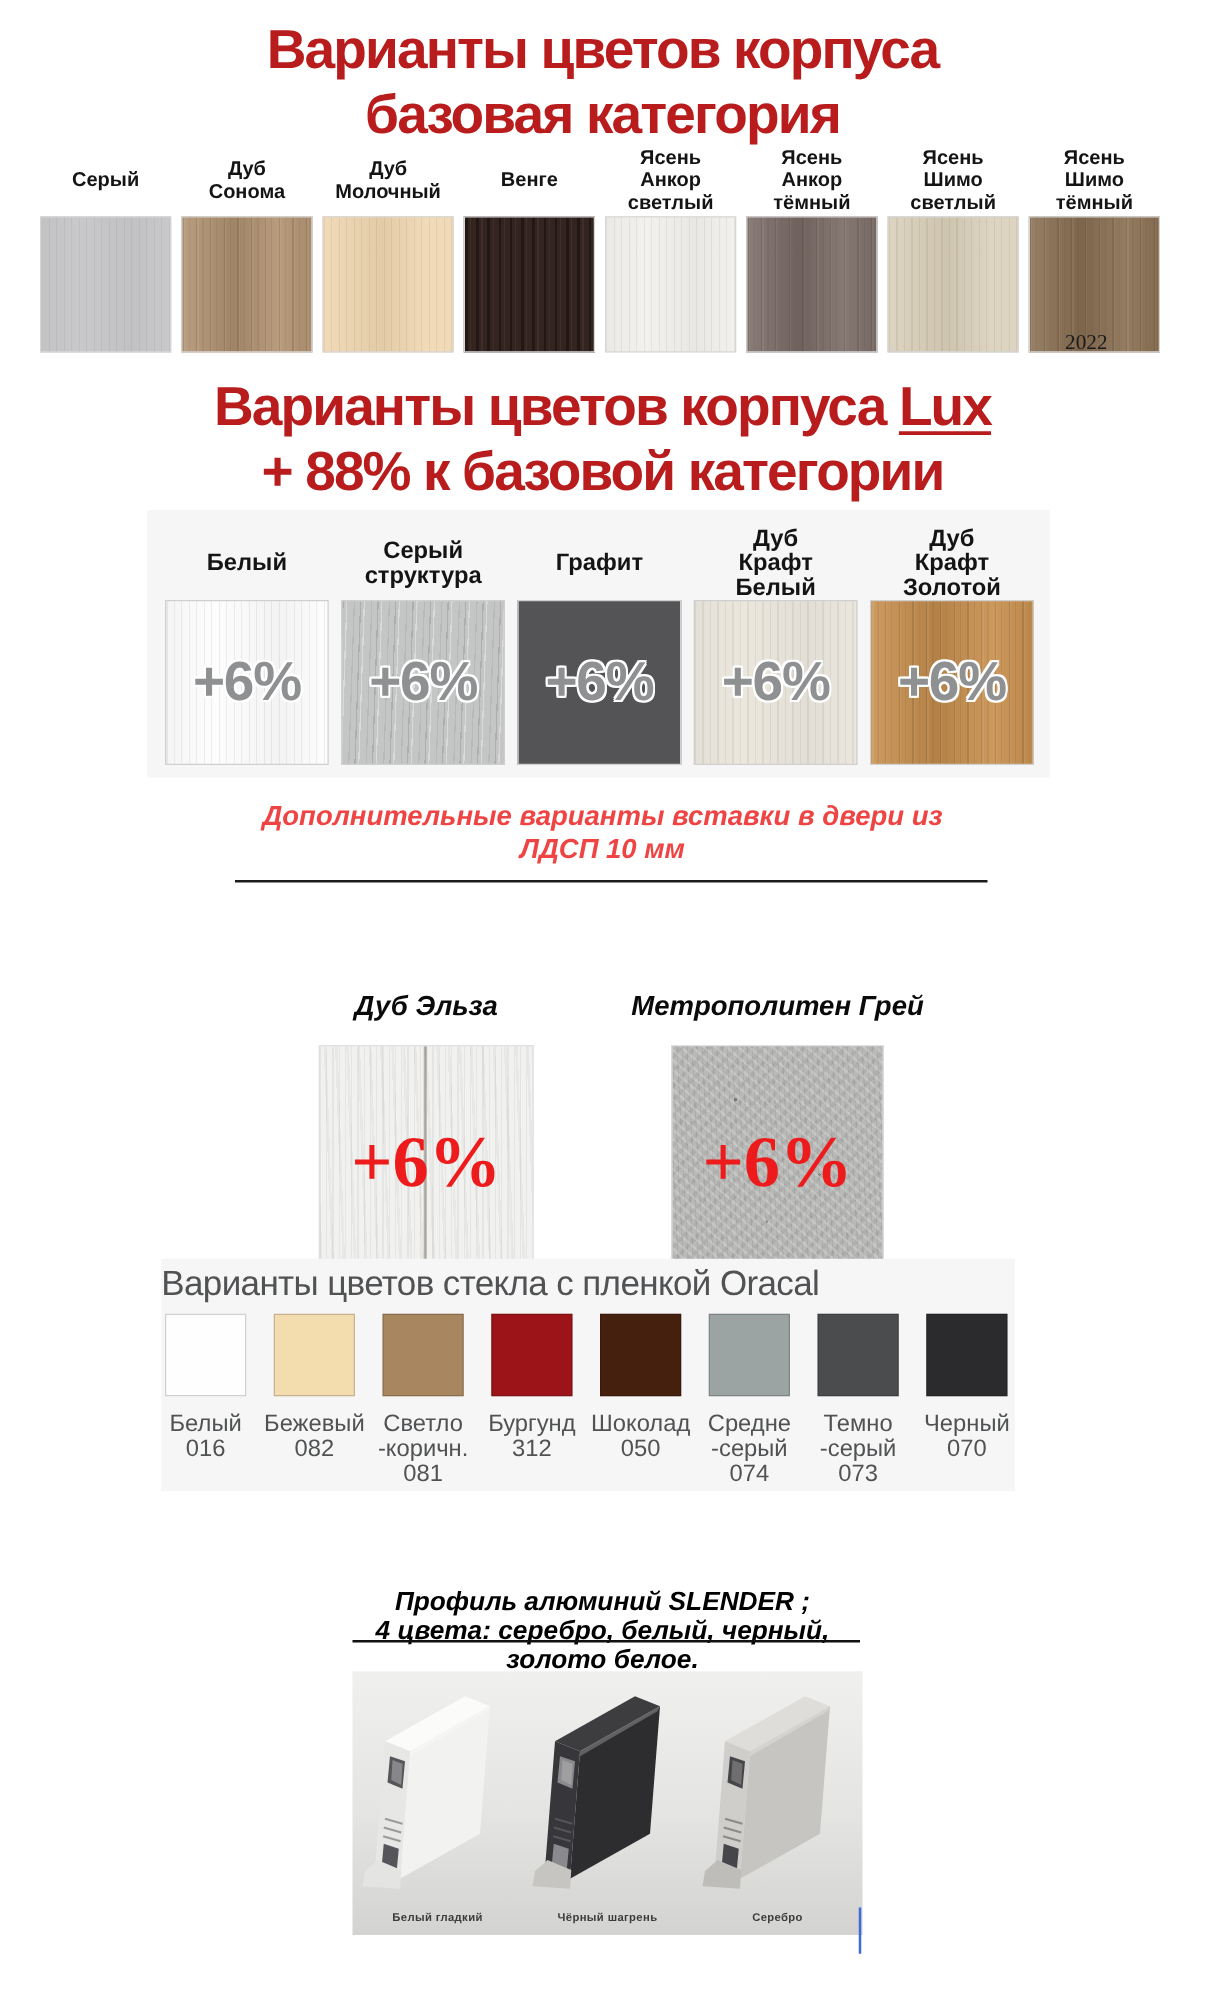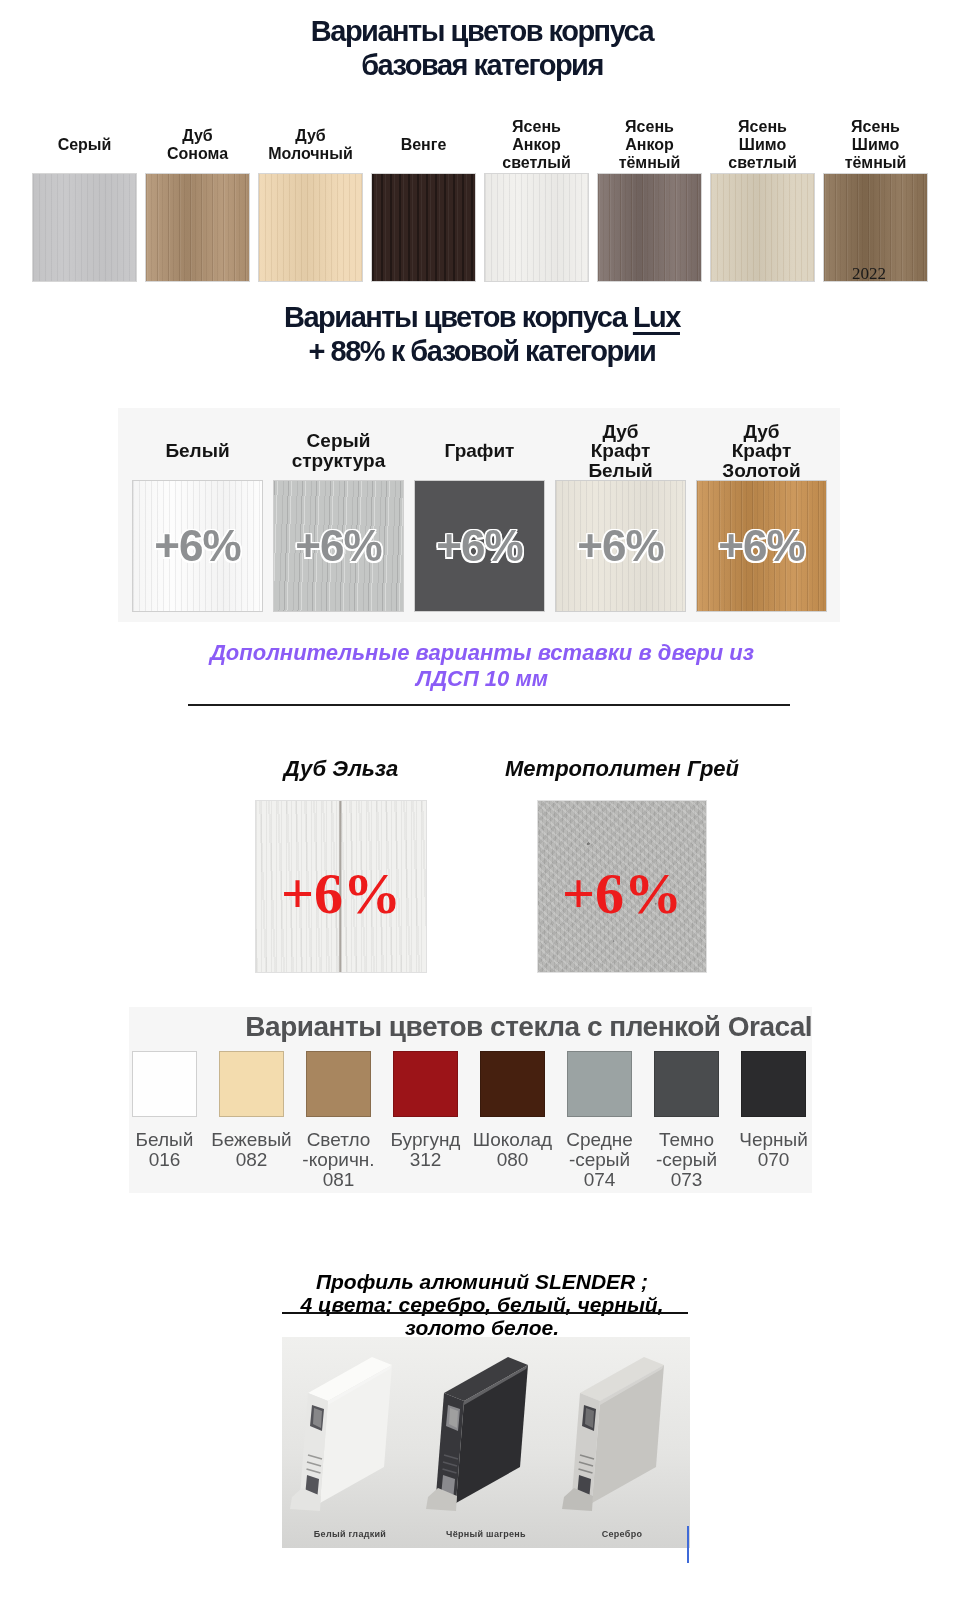--- a/index.html
+++ b/index.html
@@ -4,21 +4,21 @@
 <style>
   html,body{margin:0;padding:0;background:#fff;}
   #page{position:relative;width:964px;height:1600px;background:#ffffff;overflow:hidden;
         font-family:"Liberation Sans","DejaVu Sans",sans-serif;}
 
   
   .abs{position:absolute;}
   .center-text{left:0;width:964px;text-align:center;}
 
   
-  .big-title{font-weight:bold;font-size:29px;line-height:1.18;letter-spacing:-1.5px;color:#0f172a;}
+  .big-title{font-weight:bold;font-size:44px;line-height:1.18;letter-spacing:-1.5px;color:#b91c1c;}
   #title-base{top:14px;}
   #title-lux{top:300px;}
   .lux-word{text-decoration:underline;text-underline-offset:5px;text-decoration-thickness:3px;}
 
   
   #base-row{left:32px;top:120px;display:flex;gap:8px;}
   .col1{width:105px;display:flex;flex-direction:column;}
   .col1 .lbl{height:50px;display:flex;flex-direction:column;justify-content:center;align-items:center;
              font-weight:bold;font-size:16px;line-height:1.12;text-align:center;color:#141414;}
   .col1 .sw{margin-top:3px;width:105px;height:109px;border:1px solid #d6d6d6;box-sizing:border-box;}
@@ -31,34 +31,34 @@
   .col2{width:131px;display:flex;flex-direction:column;}
   .col2 .lbl{height:58px;display:flex;flex-direction:column;justify-content:center;align-items:center;
              font-weight:bold;font-size:19px;line-height:1.03;text-align:center;color:#141414;}
   .col2 .sw{width:131px;height:132px;border:1px solid #cfcfcf;box-sizing:border-box;position:relative;}
   .badge-gray{position:absolute;left:0;top:0;width:100%;height:100%;display:flex;align-items:center;justify-content:center;
       font-size:44px;font-weight:600;letter-spacing:-1px;color:#8e9092;
       text-shadow:-1.5px -1.5px 0 #fff,1.5px -1.5px 0 #fff,-1.5px 1.5px 0 #fff,1.5px 1.5px 0 #fff,
                   -1.5px 0 0 #fff,1.5px 0 0 #fff,0 -1.5px 0 #fff,0 1.5px 0 #fff;}
 
   
-  #ins-heading{top:640px;font-weight:bold;font-style:italic;font-size:22px;line-height:1.2;color:#8b5cf6;}
+  #ins-heading{top:640px;font-weight:bold;font-style:italic;font-size:22px;line-height:1.2;color:#ef4444;}
   #ins-underline{left:188px;top:704px;width:602px;height:2px;background:#1c1c1c;}
   .ins-col{position:absolute;top:756px;display:flex;flex-direction:column;left:var(--x);width:var(--w);}
   .ins-col .lbl{height:44px;display:flex;align-items:flex-start;justify-content:center;white-space:nowrap;
-                font-weight:bold;font-style:italic;font-size:22px;color:#0a0a0a;}
+                font-weight:bold;font-style:italic;font-size:22px;color:#0a0a0a;margin-top:36px;}
   .ins-col .sw{width:100%;height:173px;position:relative;border:1px solid #e0e0e0;box-sizing:border-box;}
   .badge-red{position:absolute;left:0;top:0;width:100%;height:100%;display:flex;align-items:center;justify-content:center;
       font-family:"Liberation Serif","DejaVu Serif",serif;font-weight:bold;font-size:58px;color:#ed1b1b;
       transform:translateY(7px);}
 
   
   #oracal-panel{left:129px;top:1007px;width:683px;height:186px;background:#f6f6f6;}
-  #oracal-title{position:absolute;top:4px;left:0;width:100%;text-align:right;
-                font-weight:bold;font-size:28px;letter-spacing:-0.5px;color:#515254;}
+  #oracal-title{position:absolute;top:4px;left:0;width:100%;text-align:left;
+                font-weight:normal;font-size:28px;letter-spacing:-0.5px;color:#515254;}
   #oracal-row{position:absolute;left:3px;top:44px;display:flex;gap:22px;}
   .col3{width:65px;display:flex;flex-direction:column;align-items:center;}
   .col3 .sw{width:65px;height:66px;border:1px solid rgba(0,0,0,0.18);box-sizing:border-box;}
   .col3 .lbl{margin-top:13px;display:flex;flex-direction:column;align-items:center;
              font-size:19px;line-height:1.05;color:#515254;text-align:center;}
   .col3 .lbl div{white-space:nowrap;}
 
   
   #pf-heading{top:1270px;font-weight:bold;font-style:italic;font-size:21px;line-height:1.1;color:#000;}
   #pf-underline{left:282px;top:1312px;width:406px;height:2px;background:#111;}
@@ -280,21 +280,21 @@
           <div class="sw" style="background-color: rgb(156, 20, 24);"></div>
           <div class="lbl">
             <div>Бургунд</div>
             <div>312</div>
           </div>
         </div>
         <div class="col3">
           <div class="sw" style="background-color: rgb(70, 32, 15);"></div>
           <div class="lbl">
             <div>Шоколад</div>
-            <div>080</div>
+            <div>050</div>
           </div>
         </div>
         <div class="col3">
           <div class="sw" style="background-color: rgb(155, 163, 163);"></div>
           <div class="lbl">
             <div>Средне</div>
             <div>-серый</div>
             <div>074</div>
           </div>
         </div>

